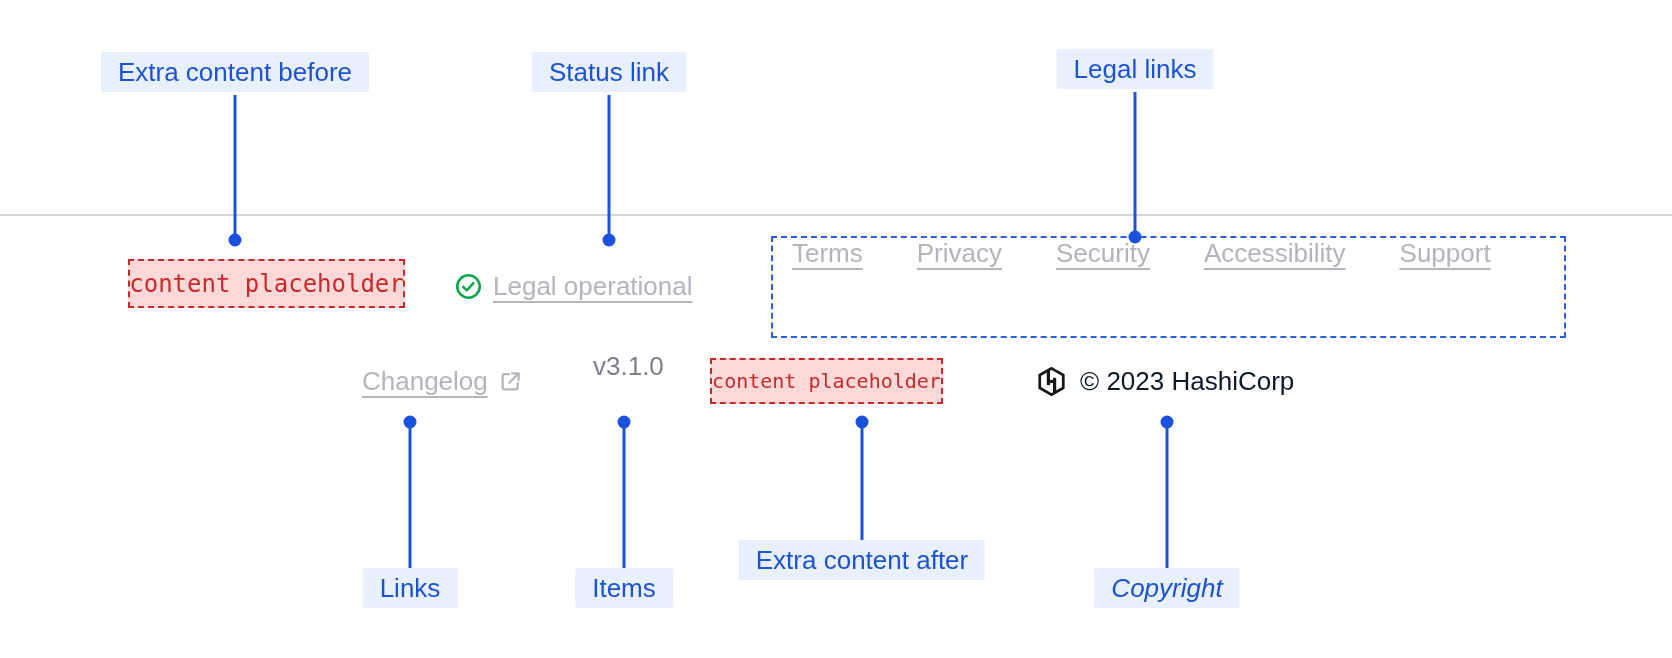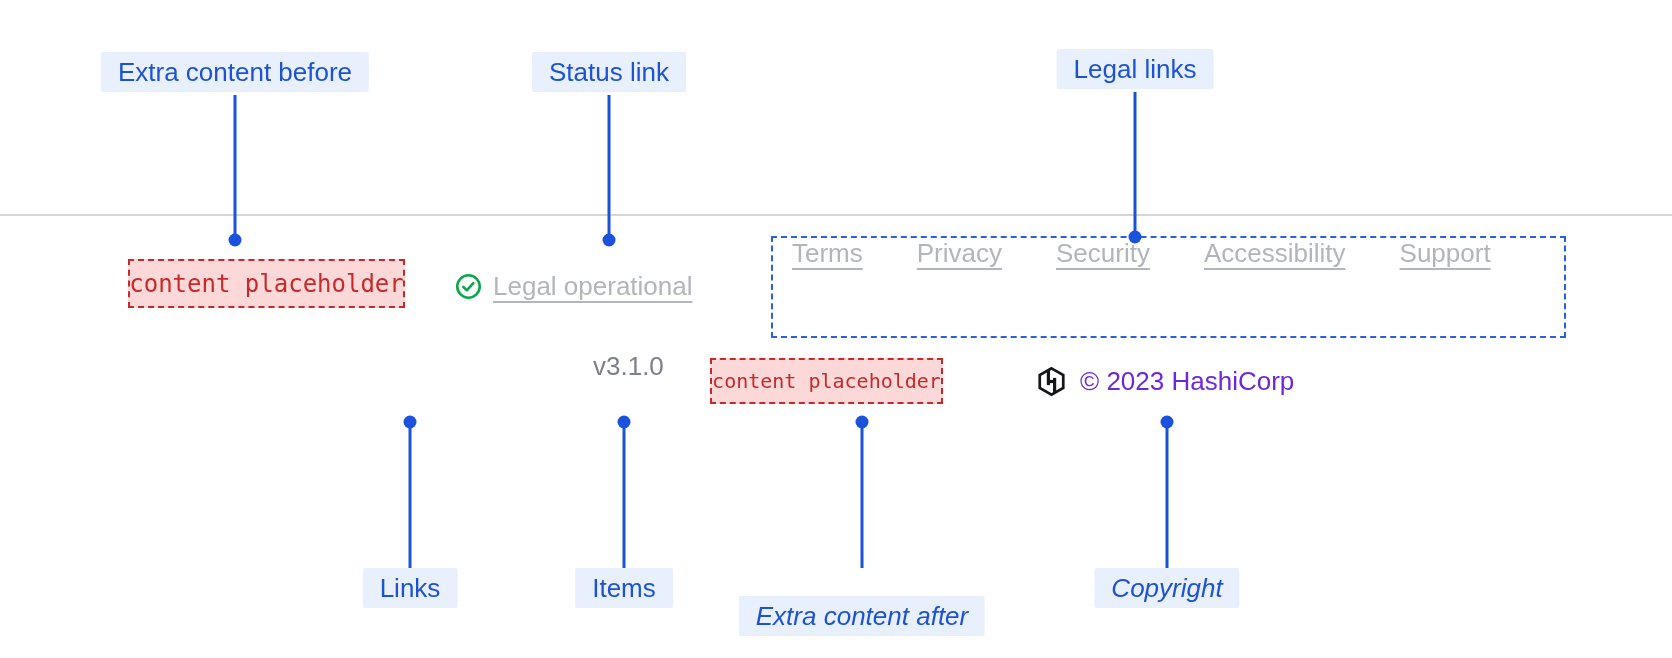--- a/index.html
+++ b/index.html
@@ -17,40 +17,40 @@
   .vline { position:absolute; width:3px; background:#1b52dd; transform:translateX(-50%); }
   .dot { position:absolute; width:13px; height:13px; border-radius:50%; background:#1b52dd;
          transform:translate(-50%,-50%); }
 
   
   .ann-before  .pill { left:235px; top:52px; }   .ann-before  .vline { left:235px; top:95px; height:146px; }  .ann-before  .dot { left:235px; top:240px; }
   .ann-status  .pill { left:609px; top:52px; }   .ann-status  .vline { left:609px; top:95px; height:146px; }  .ann-status  .dot { left:609px; top:240px; }
   .ann-legal   .pill { left:1135px; top:49px; }  .ann-legal   .vline { left:1135px; top:92px; height:145px; } .ann-legal   .dot { left:1135px; top:237px; }
   .ann-links   .pill { left:410px; top:568px; }  .ann-links   .vline { left:410px; top:422px; height:146px; } .ann-links   .dot { left:410px; top:422px; }
   .ann-items   .pill { left:624px; top:568px; }  .ann-items   .vline { left:624px; top:422px; height:146px; } .ann-items   .dot { left:624px; top:422px; }
-  .ann-after   .pill { left:862px; top:596px;font-style:italic; }  .ann-after   .vline { left:862px; top:422px; height:146px; } .ann-after   .dot { left:862px; top:422px; }
+  .ann-after   .pill { left:862px; top:540px; }  .ann-after   .vline { left:862px; top:422px; height:146px; } .ann-after   .dot { left:862px; top:422px; }
   .ann-copy    .pill { left:1167px; top:568px;font-style:italic; } .ann-copy    .vline { left:1167px; top:422px; height:146px; }.ann-copy    .dot { left:1167px; top:422px; }
 
   
   .placeholder { position:absolute; background:#fdd8d8; border:2px dashed #c62a2a; color:#c62a2a;
                  font-family:"DejaVu Sans Mono","Liberation Mono",monospace;
                  display:flex; align-items:center; justify-content:center; white-space:nowrap; }
   .ph-before { left:128px; top:259px; width:277px; height:49px; font-size:24px; }
   .ph-after  { left:710px; top:358px; width:233px; height:46px; font-size:20px; }
 
   .status-group { position:absolute; left:455px; top:261px; height:50px; display:flex; align-items:center; gap:11px; }
   .faint-link { color:#b3b5bc; font-size:26px; text-decoration:underline; text-decoration-thickness:2px;
                 text-underline-offset:6px; cursor:pointer; }
   .legal-box { position:absolute; left:771px; top:236px; width:795px; height:102px;
                border:2px dashed #2a5fe0; display:flex; align-items:flex-start; gap:54px; padding-left:19px; }
   .changelog-group { position:absolute; left:362px; top:358px; height:46px; display:flex; align-items:center; gap:10px; }
   .version-item { position:absolute; left:593px; top:343px; height:46px; display:flex; align-items:center;
                   color:#7d808a; font-size:26px; }
   .copyright-group { position:absolute; left:1036px; top:358px; height:46px; display:flex; align-items:center; gap:13px; }
-  .copyright-text { color:#6d28d9; font-size:26px; white-space:nowrap; }
+  .copyright-text { color:#0f172a; font-size:26px; white-space:nowrap; }
   .icon { display:inline-flex; align-items:center; justify-content:center; }
 </style>
 </head>
 <body>
 
 <div class="canvas">
 
   <div class="divider"></div>
 
   <div class="placeholder ph-before">content placeholder</div>
@@ -67,20 +67,30 @@
 
   <div class="legal-box">
 
   <span class="faint-link">Terms</span>
       <span class="faint-link">Privacy</span>
       <span class="faint-link">Security</span>
       <span class="faint-link">Accessibility</span>
       <span class="faint-link">Support</span>
     </div>
 
+  <div class="changelog-group">
+    <span class="faint-link">Changelog</span>
+    <span class="icon">
+      <svg width="25" height="25" viewBox="0 0 24 24" fill="none" stroke="#b3b5bc" stroke-width="2.1" stroke-linecap="round" stroke-linejoin="round">
+        <path d="M10.5 5H6.3A1.8 1.8 0 0 0 4.5 6.8v10.9a1.8 1.8 0 0 0 1.8 1.8h10.9a1.8 1.8 0 0 0 1.8-1.8v-4.2"></path>
+        <path d="M13.5 4.2h6.3v6.3"></path>
+        <path d="M19.4 4.6l-8.6 8.6"></path>
+      </svg>
+    </span>
+  </div>
 
   <div class="version-item">v3.1.0</div>
 
   <div class="placeholder ph-after">content placeholder</div>
 
   <div class="copyright-group">
     <span class="icon">
       <svg width="31" height="31" viewBox="0 0 24 24" fill="none" stroke="#15161a">
         <path d="M12 1.8 21.1 7v10L12 22.2 2.9 17V7Z" stroke-width="2.1" stroke-linejoin="miter"></path>
         <path d="M9.6 3.2v11.6" stroke-width="2.5"></path>

